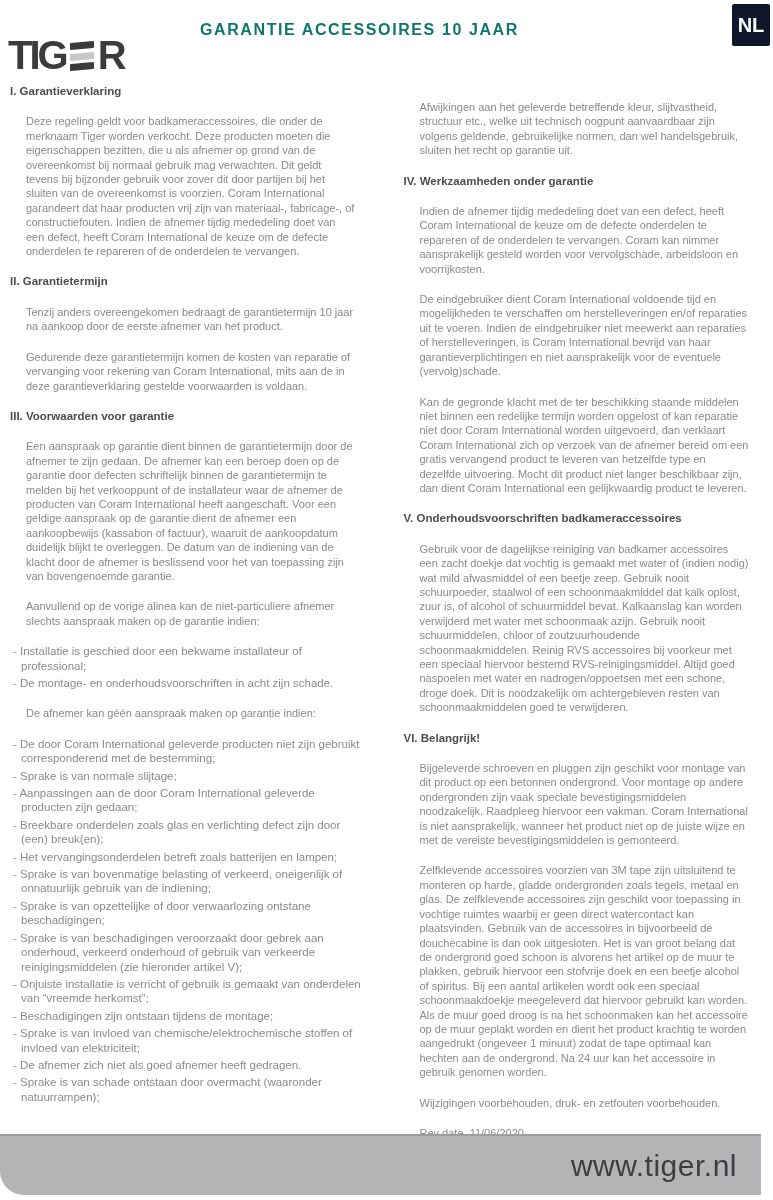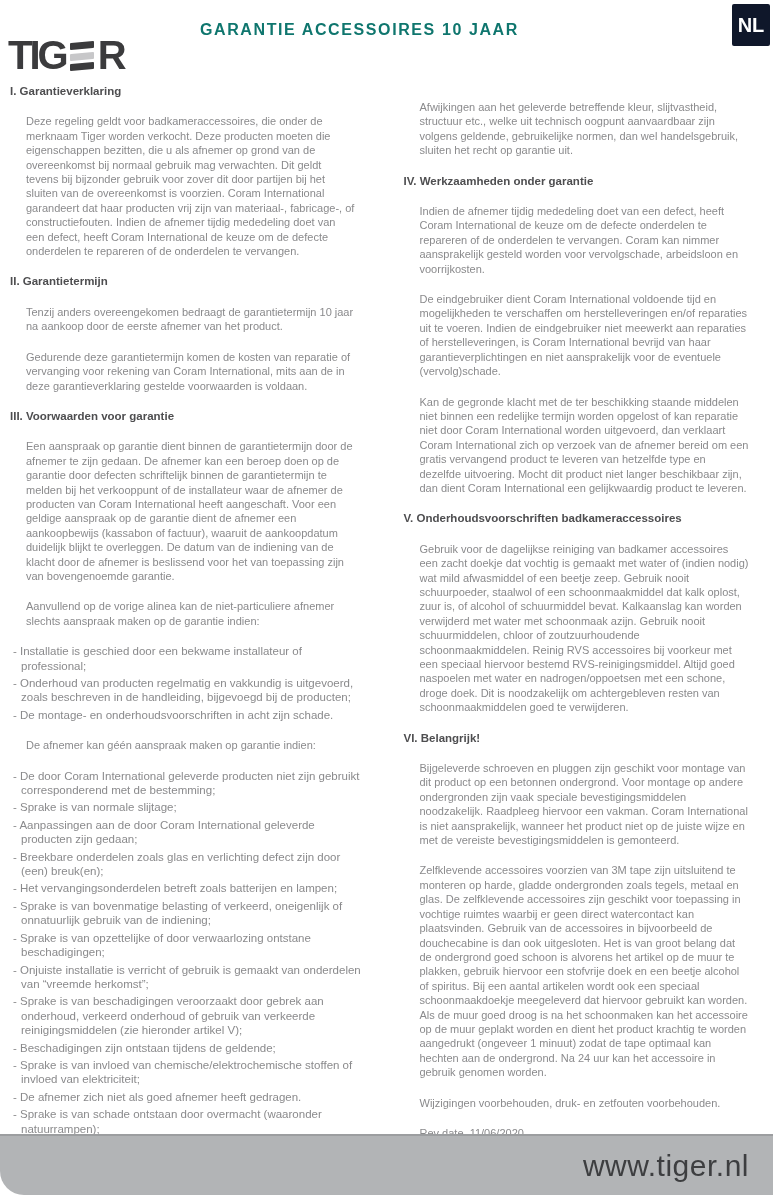--- a/index.html
+++ b/index.html
@@ -64,21 +64,21 @@
   .para {
     margin: 16px; font-size: 11px; color: #8a8a8c; line-height: 14.4px;
   }
   .list-item {
     margin: 3px; font-size: 11.5px; color: #8a8a8c; line-height: 14.4px;
     padding-left: 8px; text-indent: -8px;
   }
 
   
   .footer {
-    position: absolute; left: 0; right: 0; bottom: 5px; height: 61px;
+    position: absolute; left: 0; right: 12px; bottom: 5px; height: 61px;
     background: #b2b4b6;
     border-top: 2px solid #9c9ea0;
     border-bottom-left-radius: 24px;
     display: flex; align-items: center; justify-content: flex-end;
     padding-right: 24px;
   }
   .website {
     font-size: 30px; color: #3d3e40; letter-spacing: 0.5px;
     font-weight: normal;
   }
@@ -113,35 +113,34 @@
           <p class="para">Tenzij anders overeengekomen bedraagt de garantietermijn 10 jaar na aankoop door de eerste afnemer van het product.</p>
           <p class="para">Gedurende deze garantietermijn komen de kosten van reparatie of vervanging voor rekening van Coram International, mits aan de in deze garantieverklaring gestelde voorwaarden is voldaan.</p>
         </div>
         <div class="block">
           <h2 class="heading">III. Voorwaarden voor garantie</h2>
           <p class="para">Een aanspraak op garantie dient binnen de garantietermijn door de afnemer te zijn gedaan. De afnemer kan een beroep doen op de garantie door defecten schriftelijk binnen de garantietermijn te melden bij het verkooppunt of de installateur waar de afnemer de producten van Coram International heeft aangeschaft. Voor een geldige aanspraak op de garantie dient de afnemer een aankoopbewijs (kassabon of factuur), waaruit de aankoopdatum duidelijk blijkt te overleggen. De datum van de indiening van de klacht door de afnemer is beslissend voor het van toepassing zijn van bovengenoemde garantie.</p>
         </div>
         <div class="block">
           <p class="para">Aanvullend op de vorige alinea kan de niet-particuliere afnemer slechts aanspraak maken op de garantie indien:</p>
           <p class="list-item">- Installatie is geschied door een bekwame installateur of professional;</p>
-          <p class="list-item">- Onderhoud van producten regelmatig en vakkundig is uitgevoerd, zoals beschreven in de handleiding, bijgevoegd bij de producten;</p>
           <p class="list-item">- De montage- en onderhoudsvoorschriften in acht zijn schade.</p>
         </div>
         <div class="block">
           <p class="para">De afnemer kan géén aanspraak maken op garantie indien:</p>
           <p class="list-item">- De door Coram International geleverde producten niet zijn gebruikt corresponderend met de bestemming;</p>
           <p class="list-item">- Sprake is van normale slijtage;</p>
           <p class="list-item">- Aanpassingen aan de door Coram International geleverde producten zijn gedaan;</p>
           <p class="list-item">- Breekbare onderdelen zoals glas en verlichting defect zijn door (een) breuk(en);</p>
           <p class="list-item">- Het vervangingsonderdelen betreft zoals batterijen en lampen;</p>
           <p class="list-item">- Sprake is van bovenmatige belasting of verkeerd, oneigenlijk of onnatuurlijk gebruik van de indiening;</p>
           <p class="list-item">- Sprake is van opzettelijke of door verwaarlozing ontstane beschadigingen;</p>
+          <p class="list-item">- Sprake is van beschadigingen veroorzaakt door gebrek aan onderhoud, verkeerd onderhoud of gebruik van verkeerde reinigingsmiddelen (zie hieronder artikel V);</p>
           <p class="list-item">- Onjuiste installatie is verricht of gebruik is gemaakt van onderdelen van “vreemde herkomst”;</p>
-          <p class="list-item">- Sprake is van beschadigingen veroorzaakt door gebrek aan onderhoud, verkeerd onderhoud of gebruik van verkeerde reinigingsmiddelen (zie hieronder artikel V);</p>
-          <p class="list-item">- Beschadigingen zijn ontstaan tijdens de geldende;</p>
+          <p class="list-item">- Beschadigingen zijn ontstaan tijdens de montage;</p>
           <p class="list-item">- Sprake is van invloed van chemische/elektrochemische stoffen of invloed van elektriciteit;</p>
           <p class="list-item">- De afnemer zich niet als goed afnemer heeft gedragen.</p>
           <p class="list-item">- Sprake is van schade ontstaan door overmacht (waaronder natuurrampen);</p>
         </div>
       </section>
     <section class="col">
         <div class="block">
           <p class="para">Afwijkingen aan het geleverde betreffende kleur, slijtvastheid, structuur etc., welke uit technisch oogpunt aanvaardbaar zijn volgens geldende, gebruikelijke normen, dan wel handelsgebruik, sluiten het recht op garantie uit.</p>
         </div>
         <div class="block">

